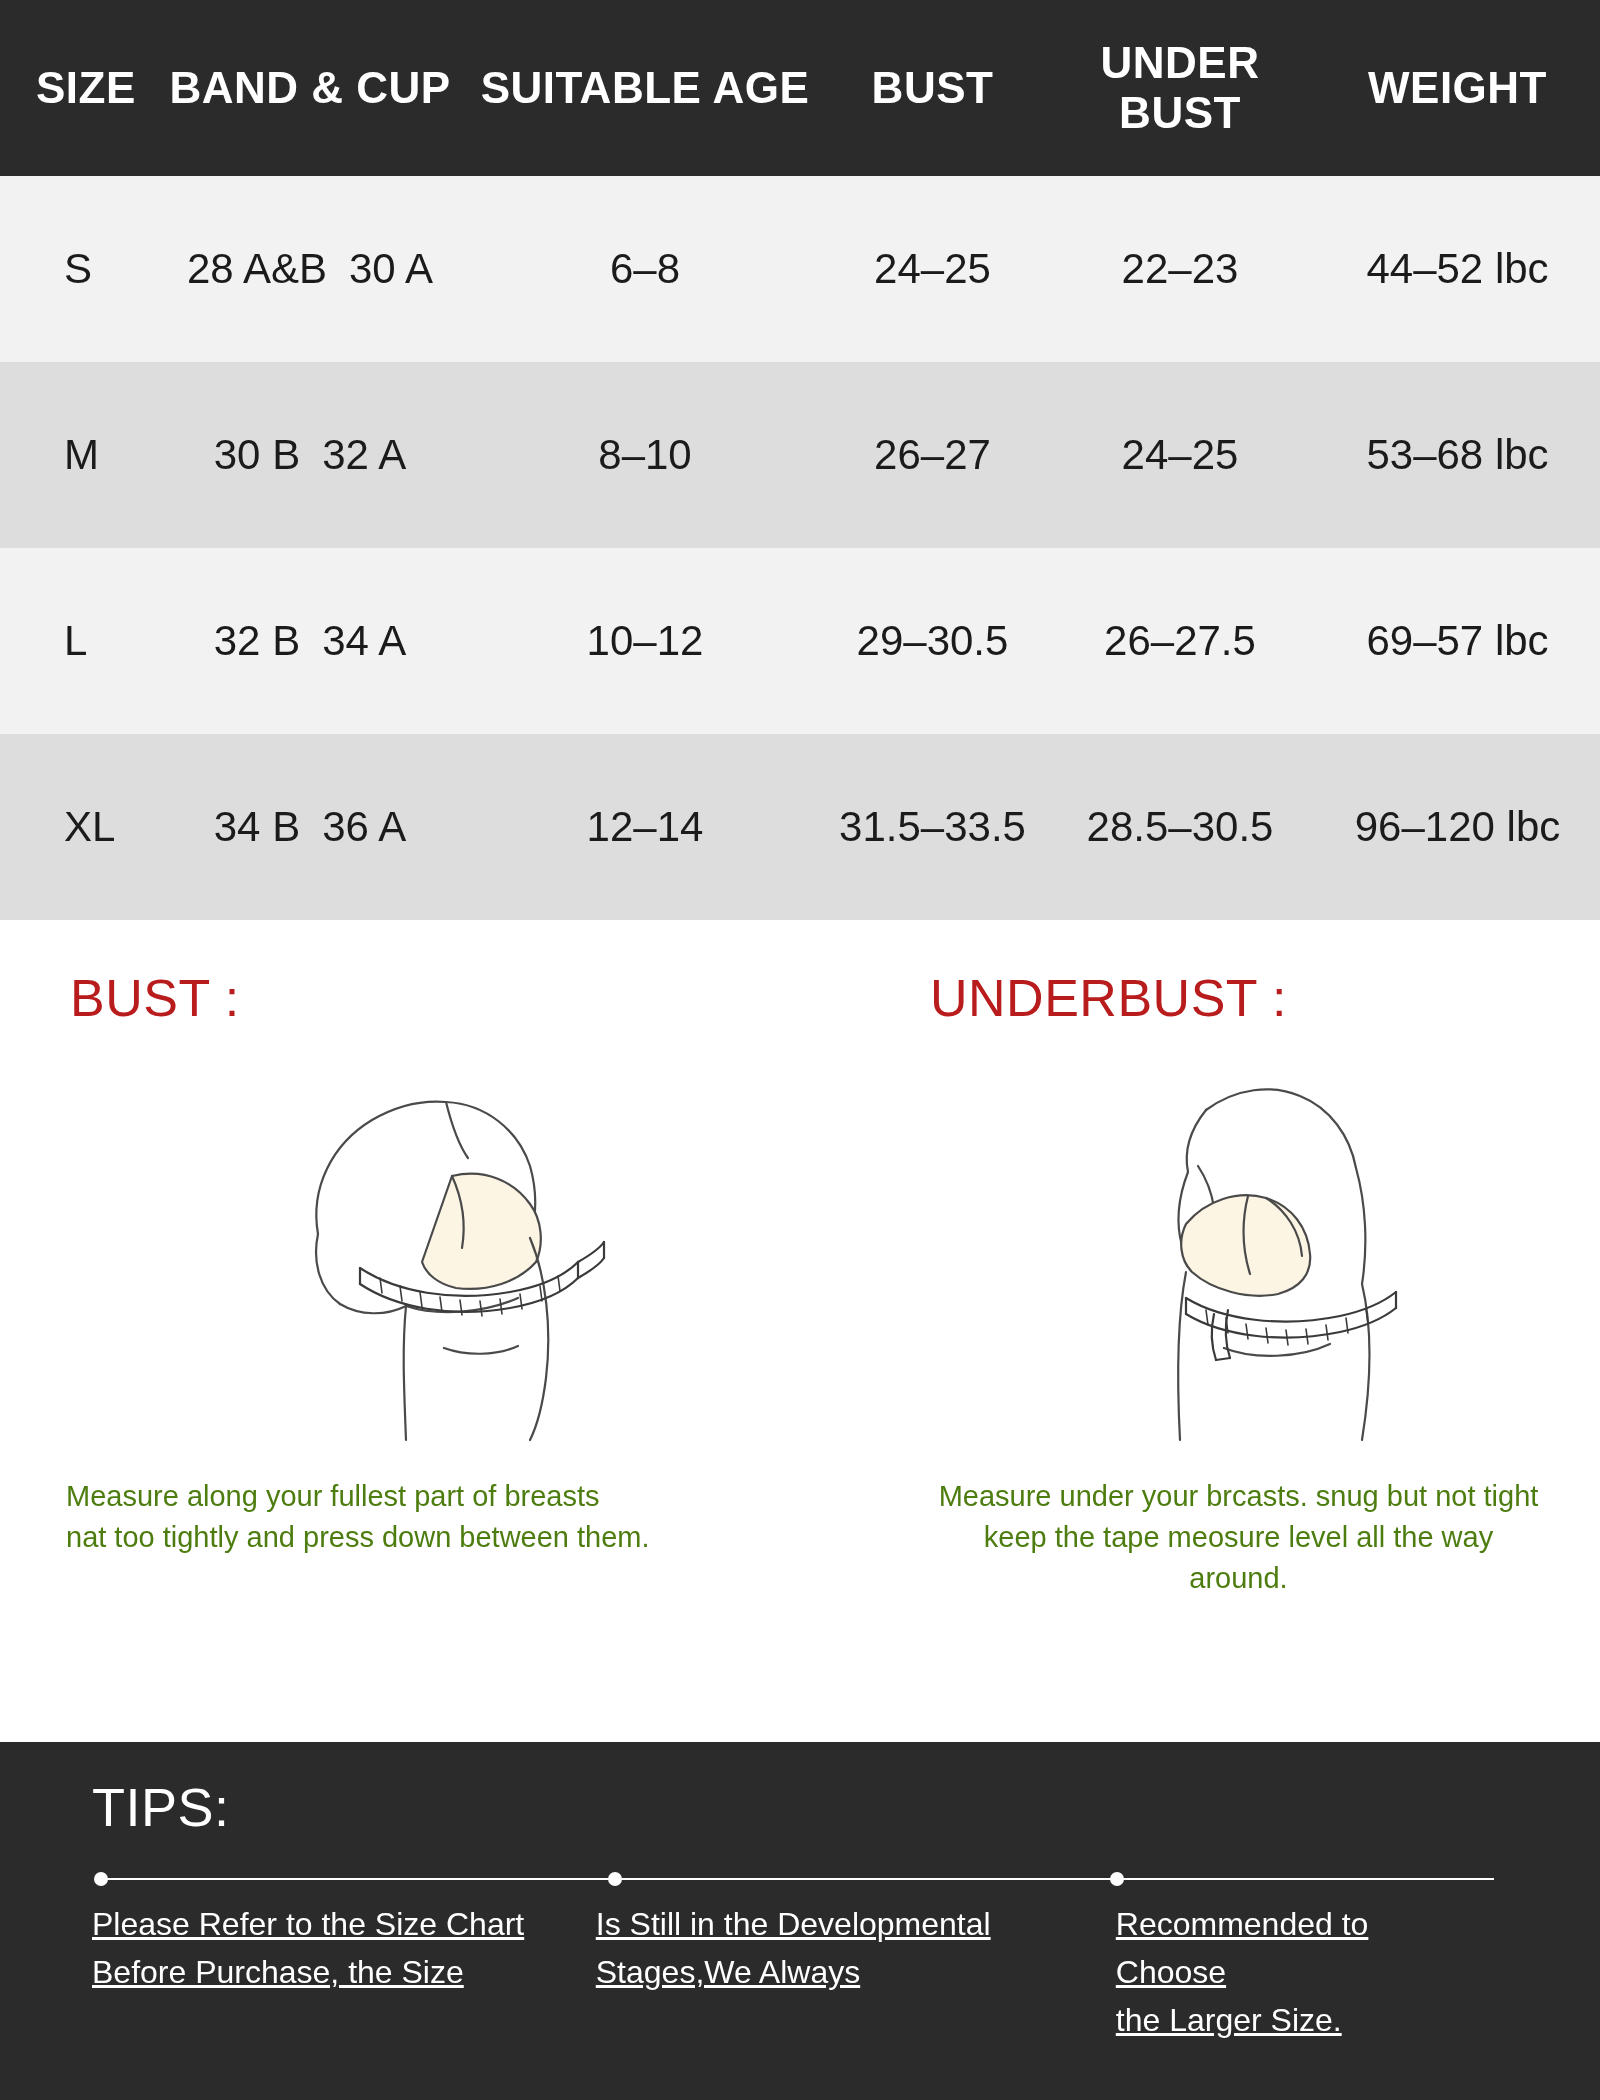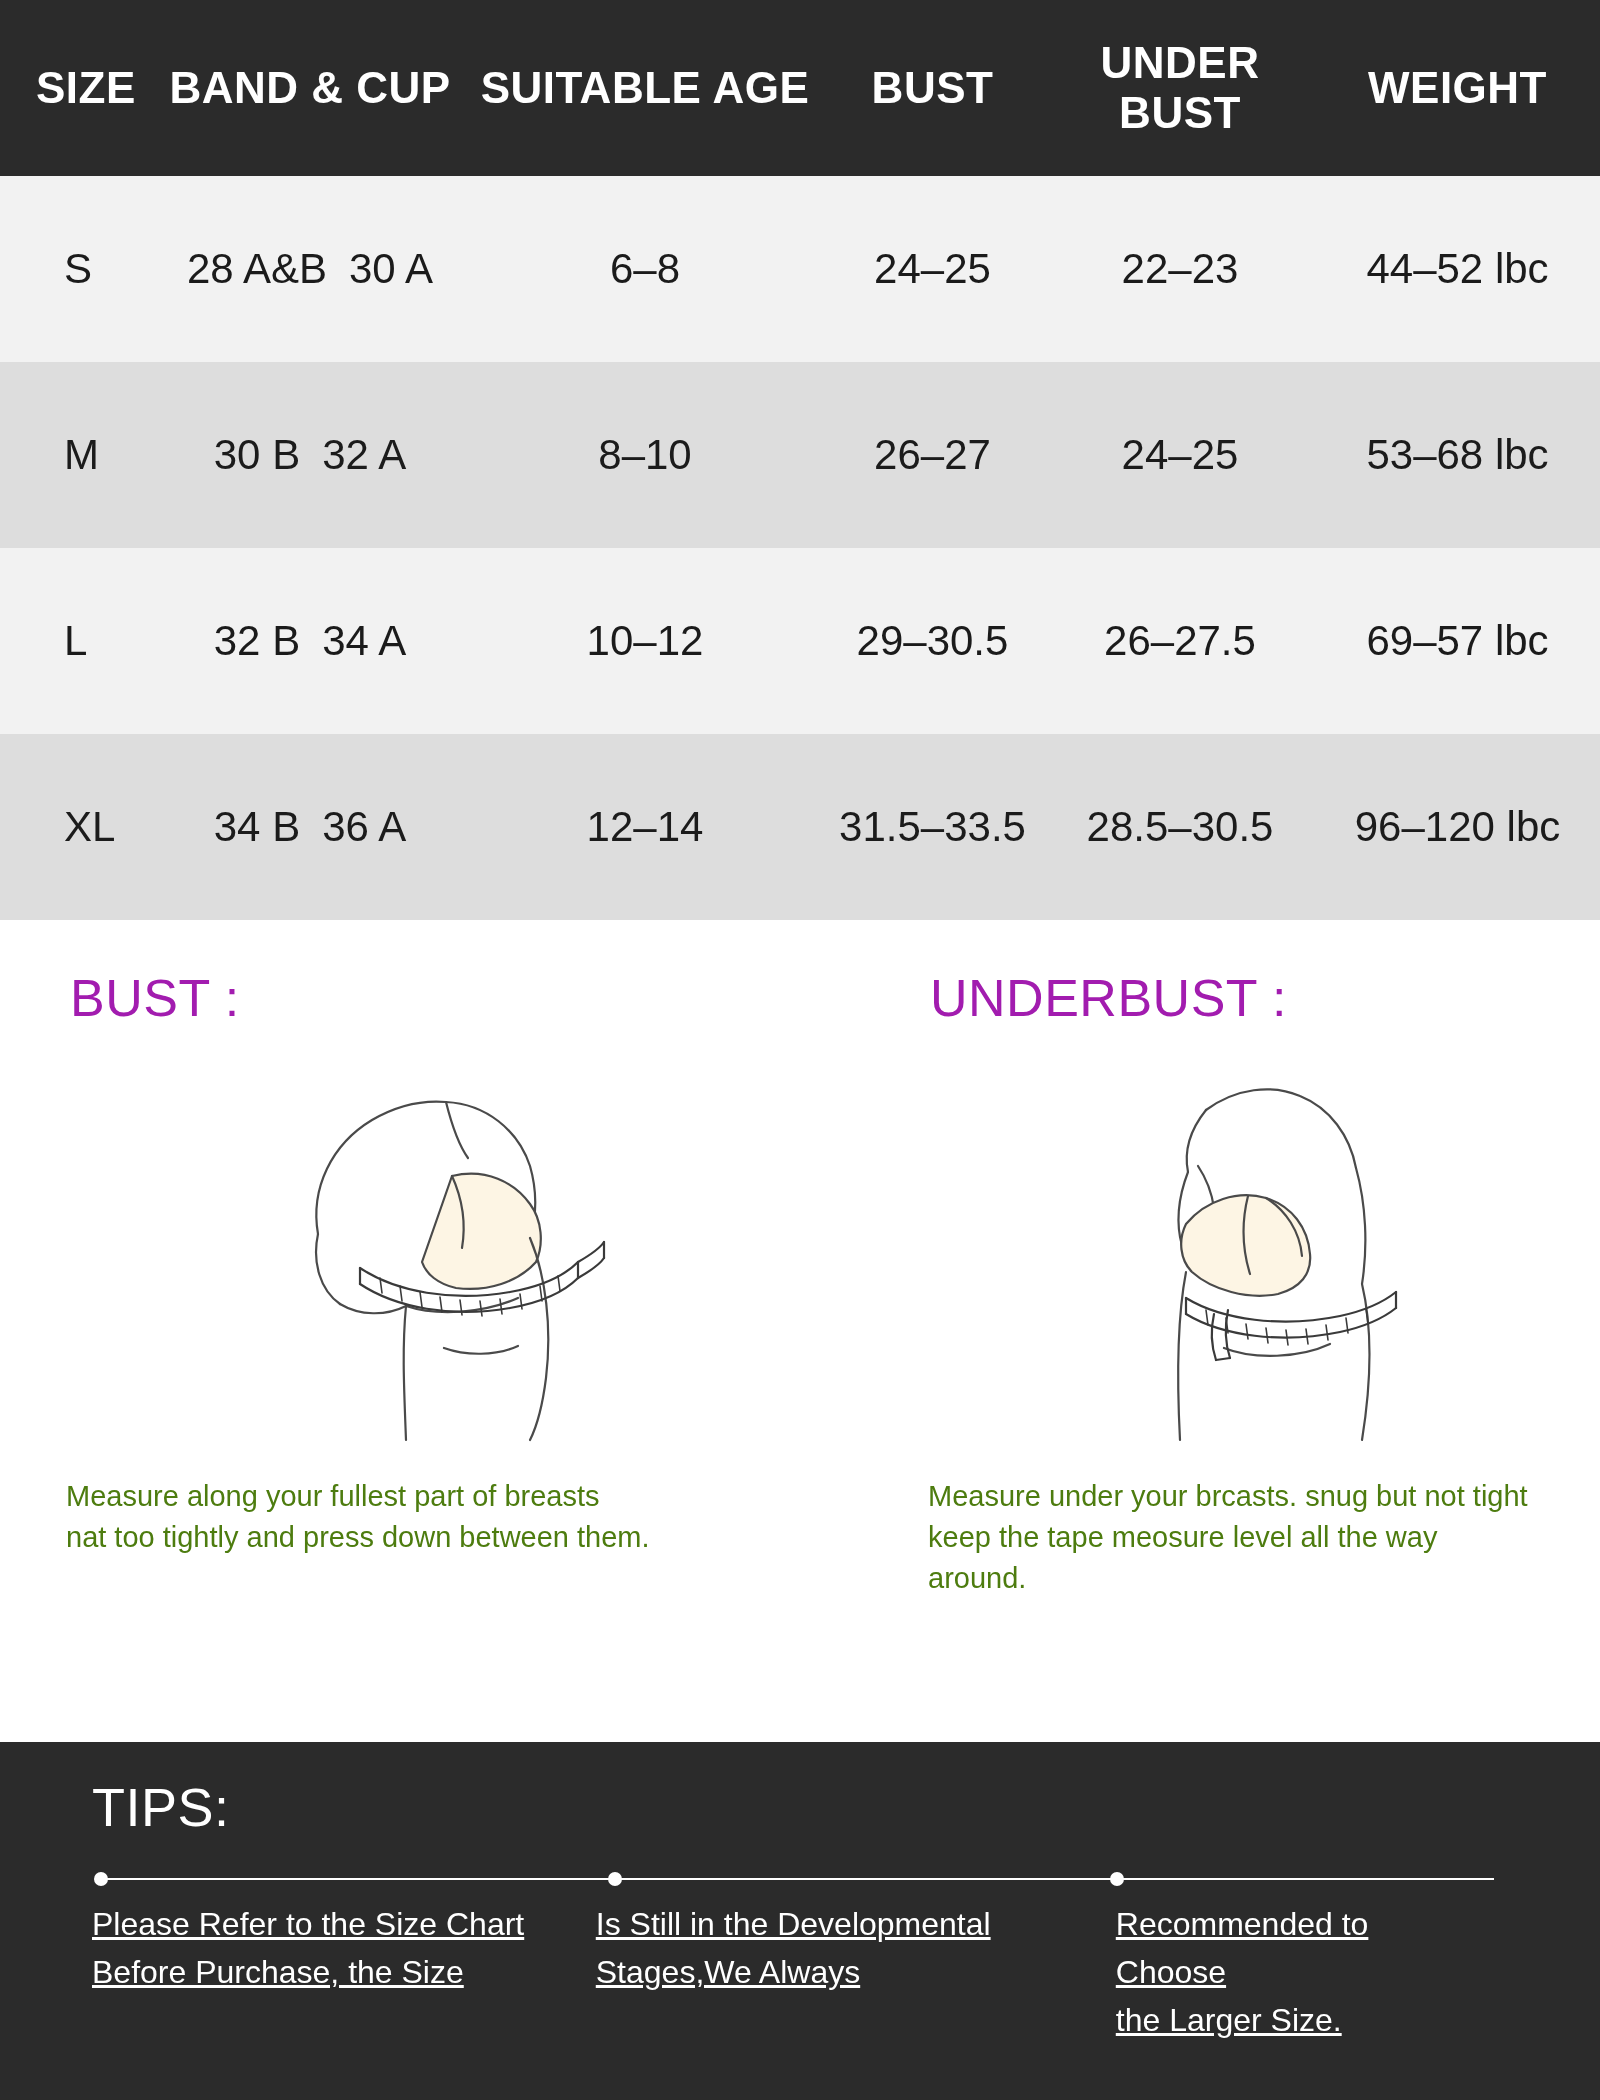--- a/index.html
+++ b/index.html
@@ -77,38 +77,38 @@
     padding: 48px 60px 0 60px;
   }
   .measure-col {
     width: 50%;
     position: relative;
   }
   .measure-col.right { padding-left: 120px; }
   .measure-title {
     font-size: 52px;
     font-weight: normal;
-    color: #a21caf;
+    color: #b91c1c;
     letter-spacing: 0.5px;
     margin: 0 0 10px 10px;
   }
   .figure {
     height: 420px;
     display: flex;
     align-items: center;
     justify-content: center;
   }
   .caption {
     font-size: 29px;
     line-height: 1.42;
     color: #4d7c0f;
     margin-top: 18px;
     margin-left: 6px;
   }
-  .measure-col.right .caption { margin-left: 8px; }
+  .measure-col.right .caption { margin-left: 17px; text-align: center; }
 
   
   .tips {
     position: absolute;
     left: 0;
     bottom: 0;
     width: 1600px;
     height: 358px;
     background: #2b2b2b;
     color: #ffffff;

